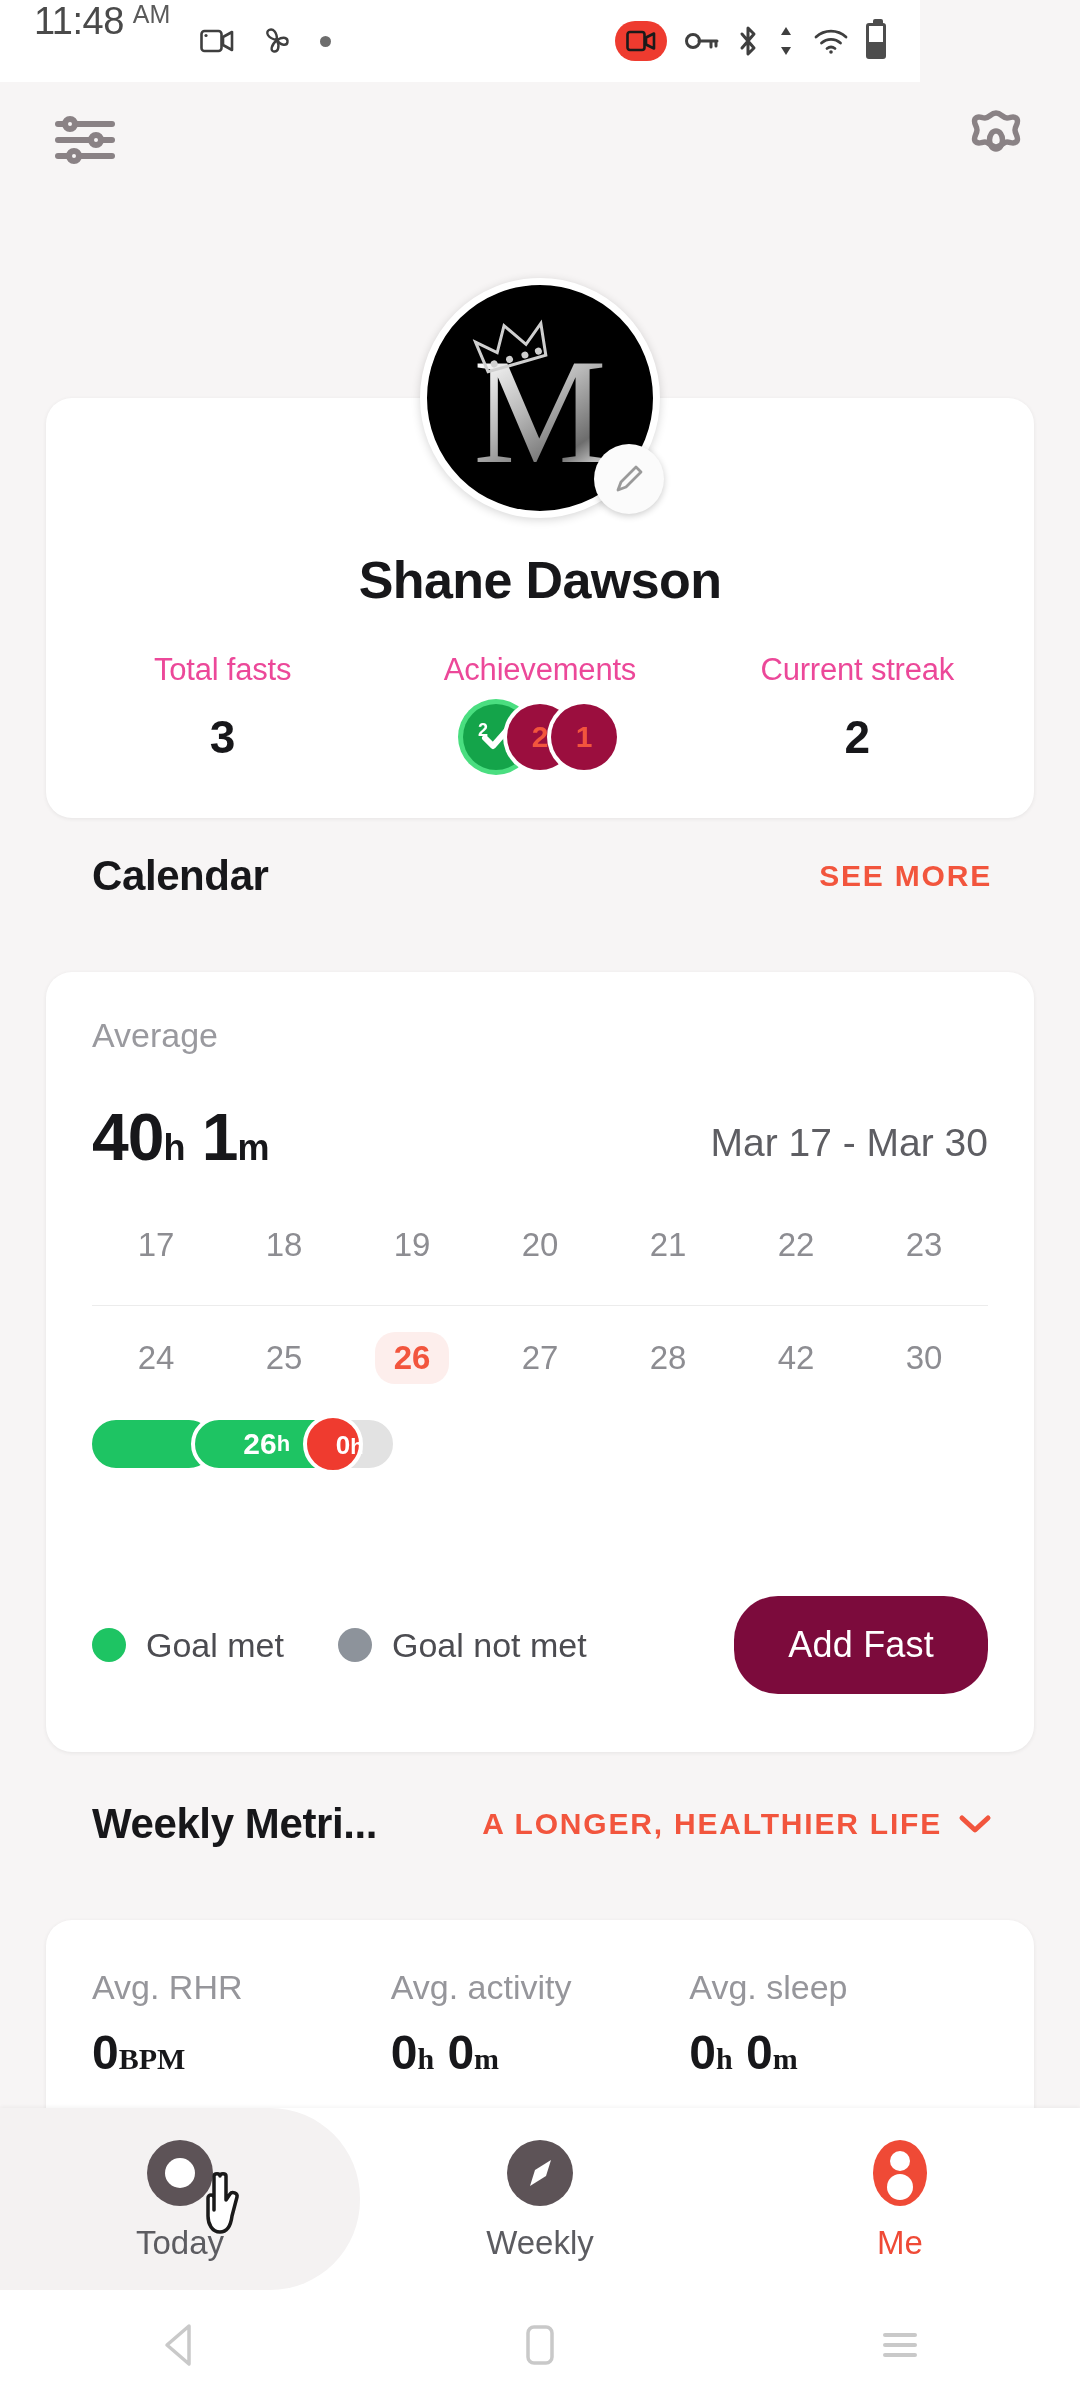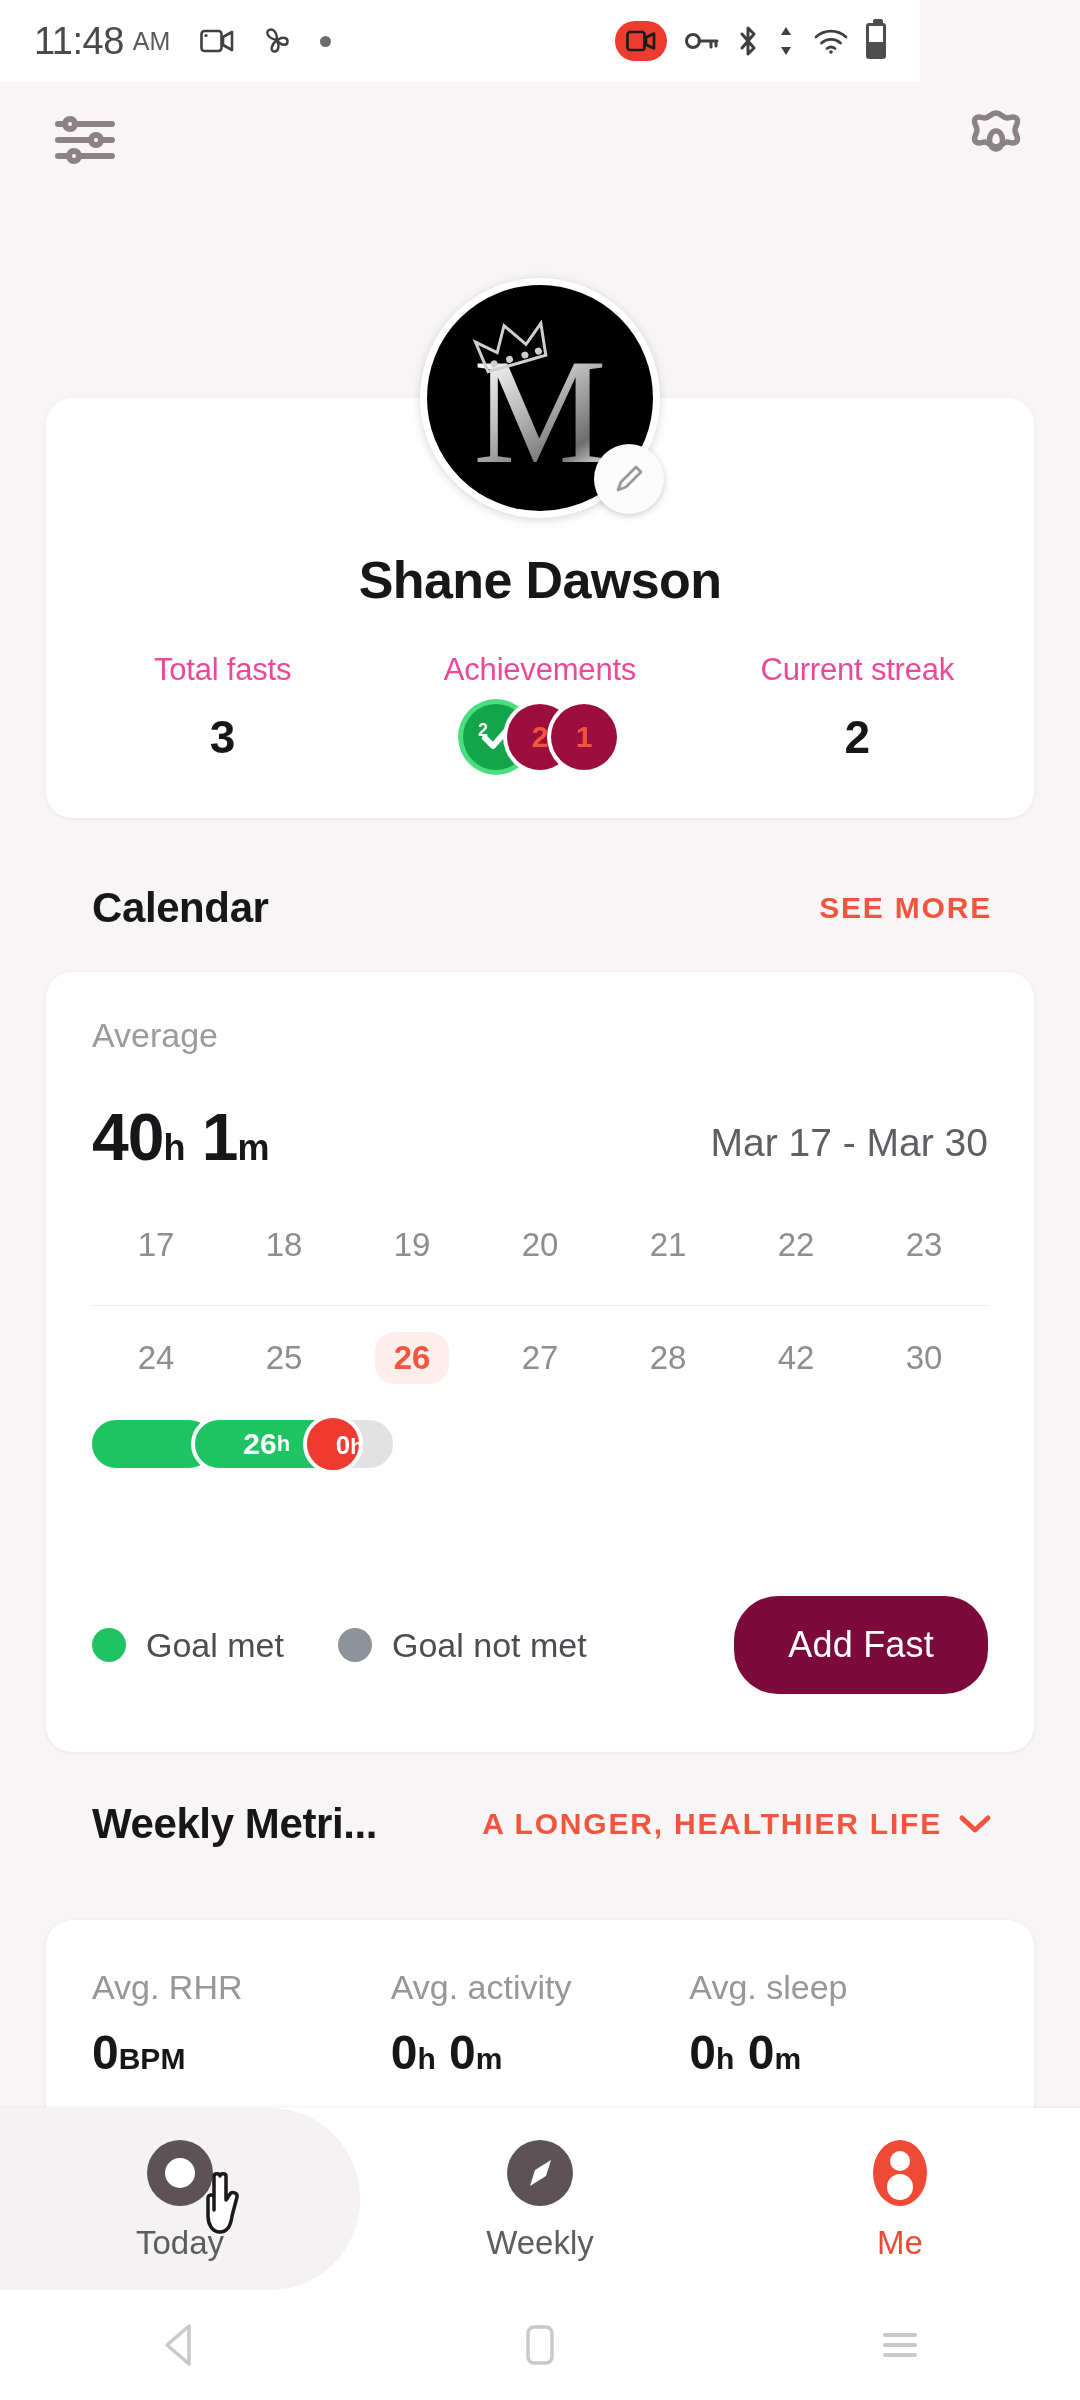--- a/index.html
+++ b/index.html
@@ -6,21 +6,21 @@
   html,body {
     width:1080px; height:2400px;
     font-family:"Liberation Sans", sans-serif;
     background:#ffffff; overflow:hidden;
   }
   .screen { position:relative; width:1080px; height:2400px; background:#f7f5f5; }
 
   
   .statusbar {
     position:absolute; top:0; left:0; width:920px; height:82px;
-    background:#ffffff; display:flex; align-items:center;
+    background:#ffffff; display:flex; 
     padding:0 34px;
   }
   .sb-time { font-size:38px; color:#4a4a4a; letter-spacing:-0.5px; }
   .sb-ampm { font-size:25px; color:#5a5a5a; margin-left:9px; font-weight:500; }
   .sb-left-icons { display:flex; align-items:center; gap:26px; margin-left:30px; }
   .sb-right { margin-left:auto; display:flex; align-items:center; gap:17px; }
   .sb-rec {
     width:52px; height:40px; border-radius:20px; background:#ee3b2f;
     display:flex; align-items:center; justify-content:center;
   }
@@ -162,21 +162,21 @@
 
   
   .metrics-card {
     position:absolute; top:1920px; left:46px; width:988px; height:300px;
     padding:48px 46px 0 46px;
   }
   .metrics-row { display:flex; }
   .metric { flex:1; }
   .metric-label { font-size:34px; color:#96969b; }
   .metric-value { font-size:48px; font-weight:bold; color:#17171a; margin-top:18px; }
-  .metric-unit { font-size:30px; font-weight:bold; }
+  .metric-unit { font-size:30px; font-weight:bold;font-family:Liberation Serif, serif; }
 
   
   .bottom-nav {
     position:absolute; bottom:110px; left:0; width:1080px; height:182px;
     background:#ffffff; display:flex; box-shadow:0 -1px 4px rgba(0,0,0,0.05);
   }
   .nav-item {
     flex:1; display:flex; flex-direction:column; align-items:center;
     justify-content:center; gap:14px; position:relative;
   }
@@ -316,21 +316,21 @@
       </div>
 
       <div class="stat">
         <div class="stat-label">Current streak</div>
         <div class="stat-value">2</div>
       </div>
 
     </div>
   </div>
 
-  <div class="sec-head" style="top:884px;justify-content:space-between;">
+  <div class="sec-head" style="top:852px;justify-content:space-between;">
     <span class="sec-title">Calendar</span>
     <span class="sec-action">SEE MORE</span>
   </div>
 
   <div class="card cal-card">
     <div class="avg-label">Average</div>
     <div class="avg-line">
       <span class="avg-big">
         <span>40</span><span class="avg-unit">h</span>
         <span>1</span><span class="avg-unit">m</span>

